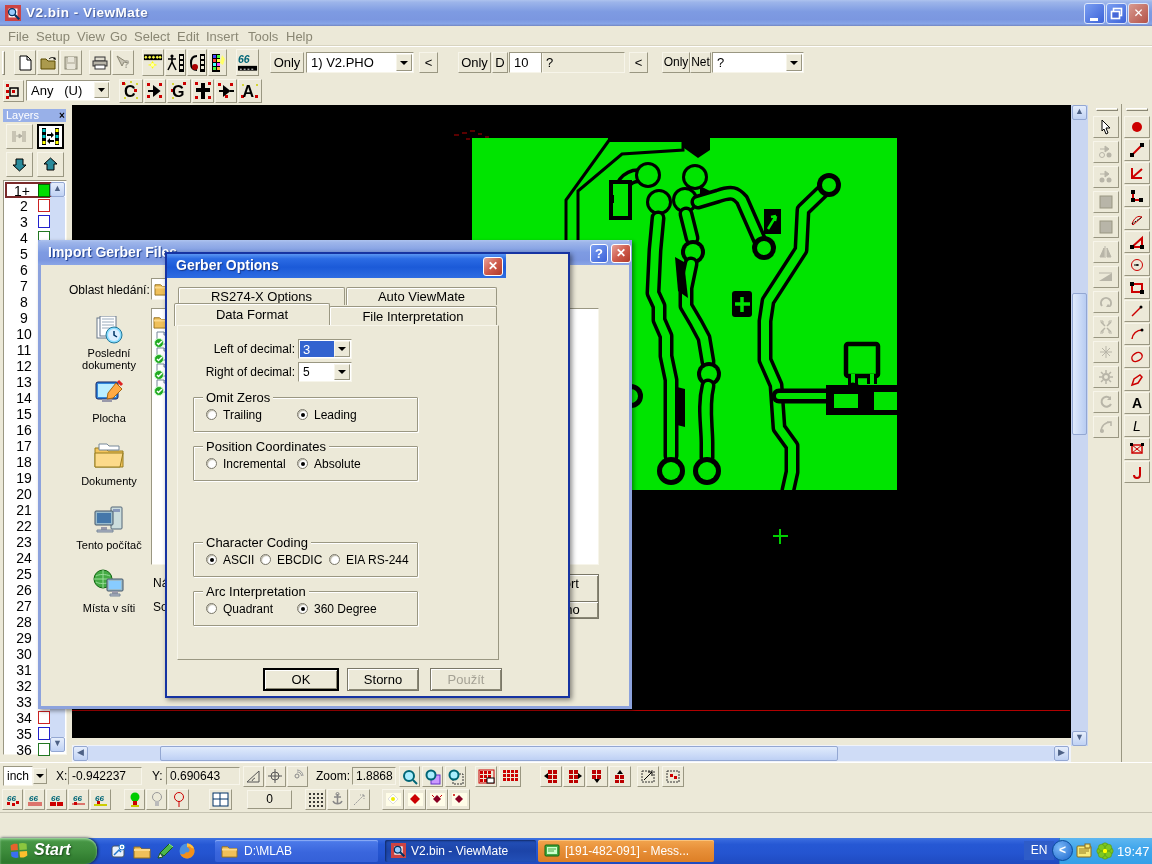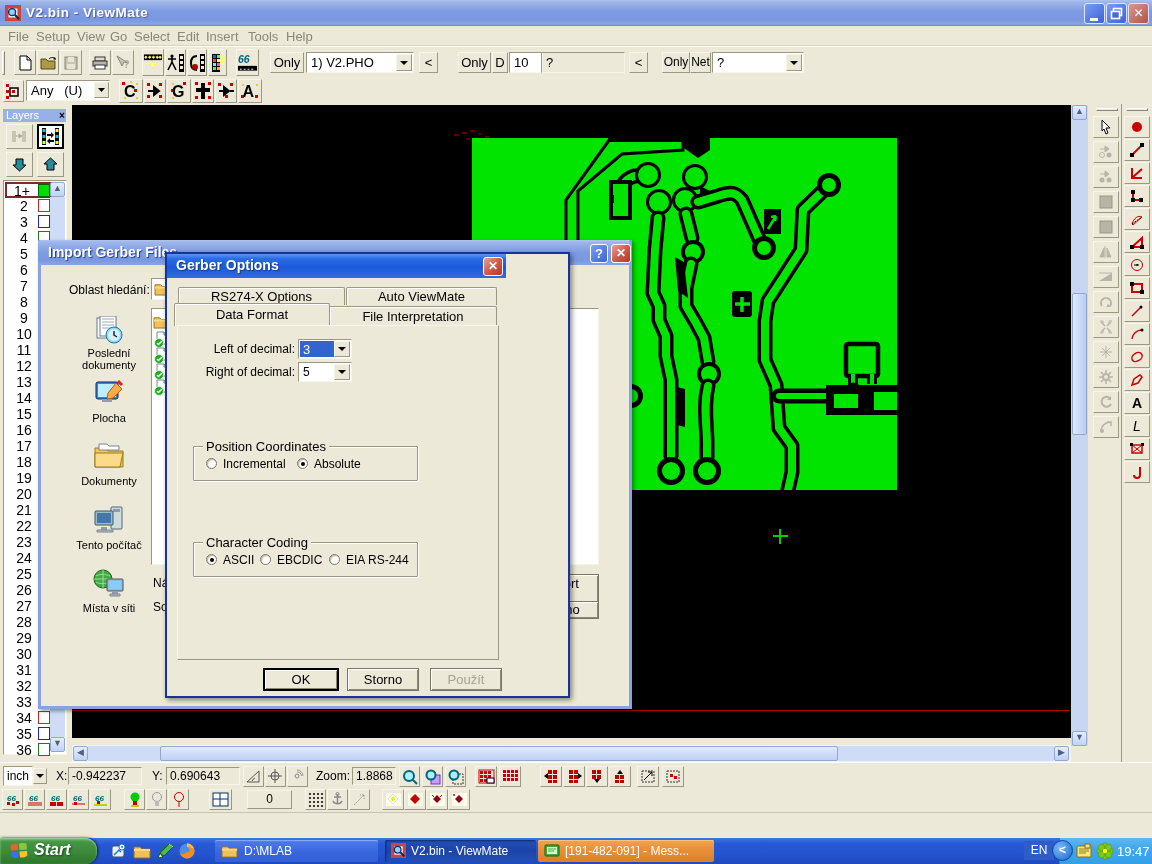--- a/index.html
+++ b/index.html
@@ -1134,36 +1134,50 @@
           <path d="M3 5l4 4 4-4z" fill="#000"></path>
         </svg></div>
  </div>
  <div class="gtxt abs" style="left:18px;top:111px;width:110px;text-align:right;white-space:nowrap">Right of decimal:</div>
  <div class="abs" style="left:131px;top:108px;width:54px;height:20px;border:1px solid;border-color:#9a9782 #f7f5ea #f7f5ea #9a9782;background:#fff">
    <div class="abs gtxt" style="left:4px;top:2px">5</div>
    <div class="rb abs" style="left:35px;top:1px;width:16px;height:16px"><svg width="14" height="14">
           <path d="M3 5l4 4 4-4z" fill="#000"></path>
         </svg></div>
  </div>
+ <div class="groupbox" style="left:26px;top:143px;width:225px;height:35px">
+      <div class="grouplab">Omit Zeros</div>
+   <div class="radio" style="left:12px;top:11px"></div>
+      <div class="gtxt abs" style="left:29px;top:10px">Trailing</div>
+   <div class="radio on" style="left:103px;top:11px"></div>
+      <div class="gtxt abs" style="left:120px;top:10px">Leading</div>
+ </div>
  <div class="groupbox" style="left:26px;top:192px;width:225px;height:35px">
       <div class="grouplab">Position Coordinates</div>
    <div class="radio" style="left:12px;top:11px"></div>
       <div class="gtxt abs" style="left:29px;top:10px">Incremental</div>
    <div class="radio on" style="left:103px;top:11px"></div>
       <div class="gtxt abs" style="left:120px;top:10px">Absolute</div>
  </div>
  <div class="groupbox" style="left:26px;top:288px;width:225px;height:35px">
       <div class="grouplab">Character Coding</div>
    <div class="radio on" style="left:12px;top:11px"></div>
       <div class="gtxt abs" style="left:29px;top:10px">ASCII</div>
    <div class="radio" style="left:66px;top:11px"></div>
       <div class="gtxt abs" style="left:83px;top:10px">EBCDIC</div>
    <div class="radio" style="left:135px;top:11px"></div>
       <div class="gtxt abs" style="left:152px;top:10px">EIA RS-244</div>
  </div>
+ <div class="groupbox" style="left:26px;top:337px;width:225px;height:35px">
+      <div class="grouplab">Arc Interpretation</div>
+   <div class="radio" style="left:12px;top:11px"></div>
+      <div class="gtxt abs" style="left:29px;top:10px">Quadrant</div>
+   <div class="radio on" style="left:103px;top:11px"></div>
+      <div class="gtxt abs" style="left:120px;top:10px">360 Degree</div>
+ </div>
  <div class="pushbtn" style="left:96px;top:414px;width:76px;height:23px;border:2px solid #000;box-shadow:inset 1px 1px 0 #fff,inset -1px -1px 0 #8a8774;line-height:19px">OK</div>
  <div class="pushbtn" style="left:180px;top:414px;width:72px;height:23px;border-color:#7a7767;line-height:21px">Storno</div>
  <div class="pushbtn" style="left:263px;top:414px;width:72px;height:23px;border-color:#7a7767;line-height:21px;color:#a5a295">Použít</div>
 </div>
 <div id="taskbar">
  <div id="startbtn">
       <svg class="abs" style="left:9px;top:3px" width="20" height="20" viewBox="0 0 20 20">
         <g transform="rotate(-4 10 10)">
           <path d="M2 4c2-1.5 4-2 7-1.2V9H2z" fill="#e8622c"></path>
           <path d="M10.5 2.6c3-.8 5.5-.3 7.5.8V9h-7.5z" fill="#8cc63f"></path>

